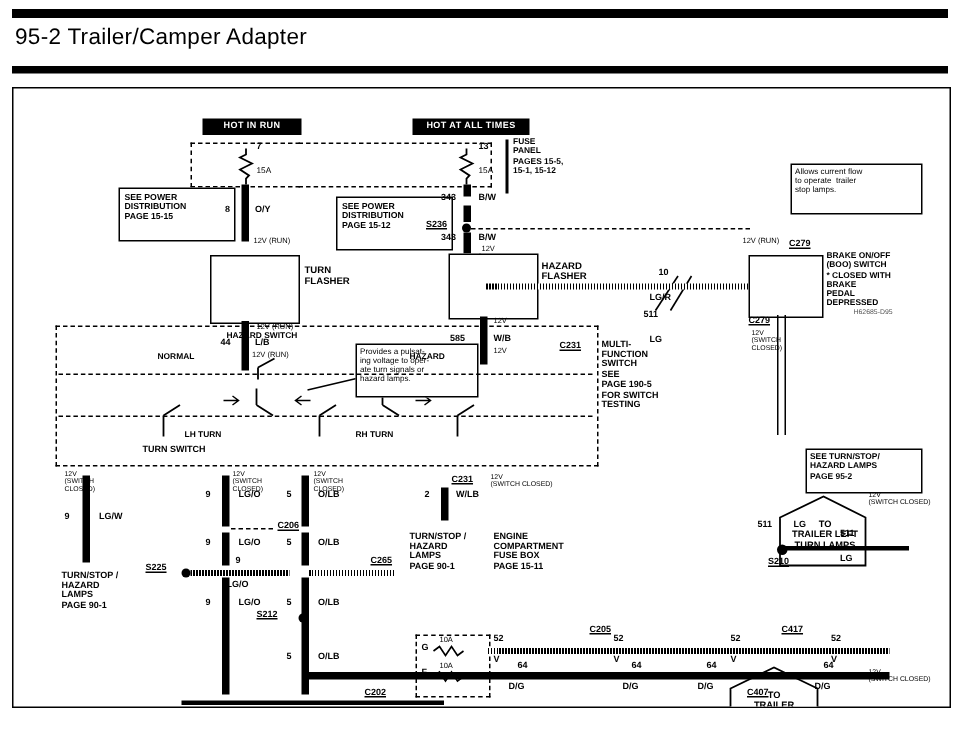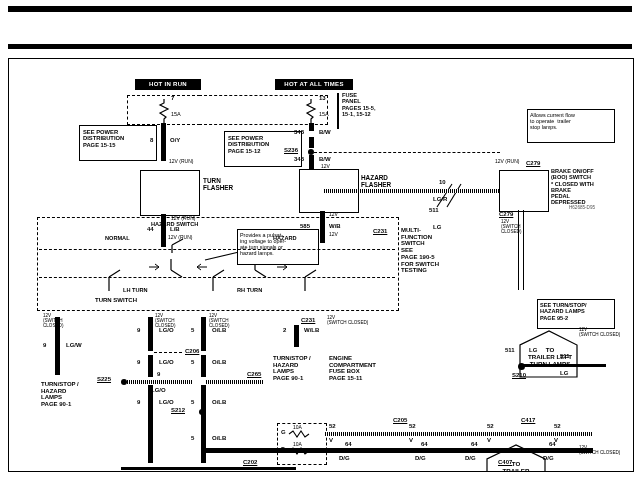--- a/index.html
+++ b/index.html
@@ -27,20 +27,21 @@
   svg{position:absolute;left:0;top:0;overflow:visible;}
   .wireband{position:absolute;background:
      repeating-linear-gradient(90deg,#000 0 1px,#fff 1px 2px);}
 </style>
 </head>
 <body>
 
 <div id="page">
 
   <div class="rule" id="rule-top"></div>
+  <div id="page-title">95-2 Trailer/Camper Adapter</div>
   <div class="rule" id="rule-bottom"></div>
 
   <div id="diagram">
 
     <div class="blk" style="left:126px;top:20px;width:66px;height:11px;line-height:11px;font-size:6px;">HOT IN RUN</div>
 
     <div class="dashbox" style="left:118px;top:36px;width:72px;height:28px;border-right:none;"></div>
     <div class="dashbox" style="left:190px;top:36px;width:128px;height:28px;border-left:none;"></div>
 
     <svg width="624" height="412">

